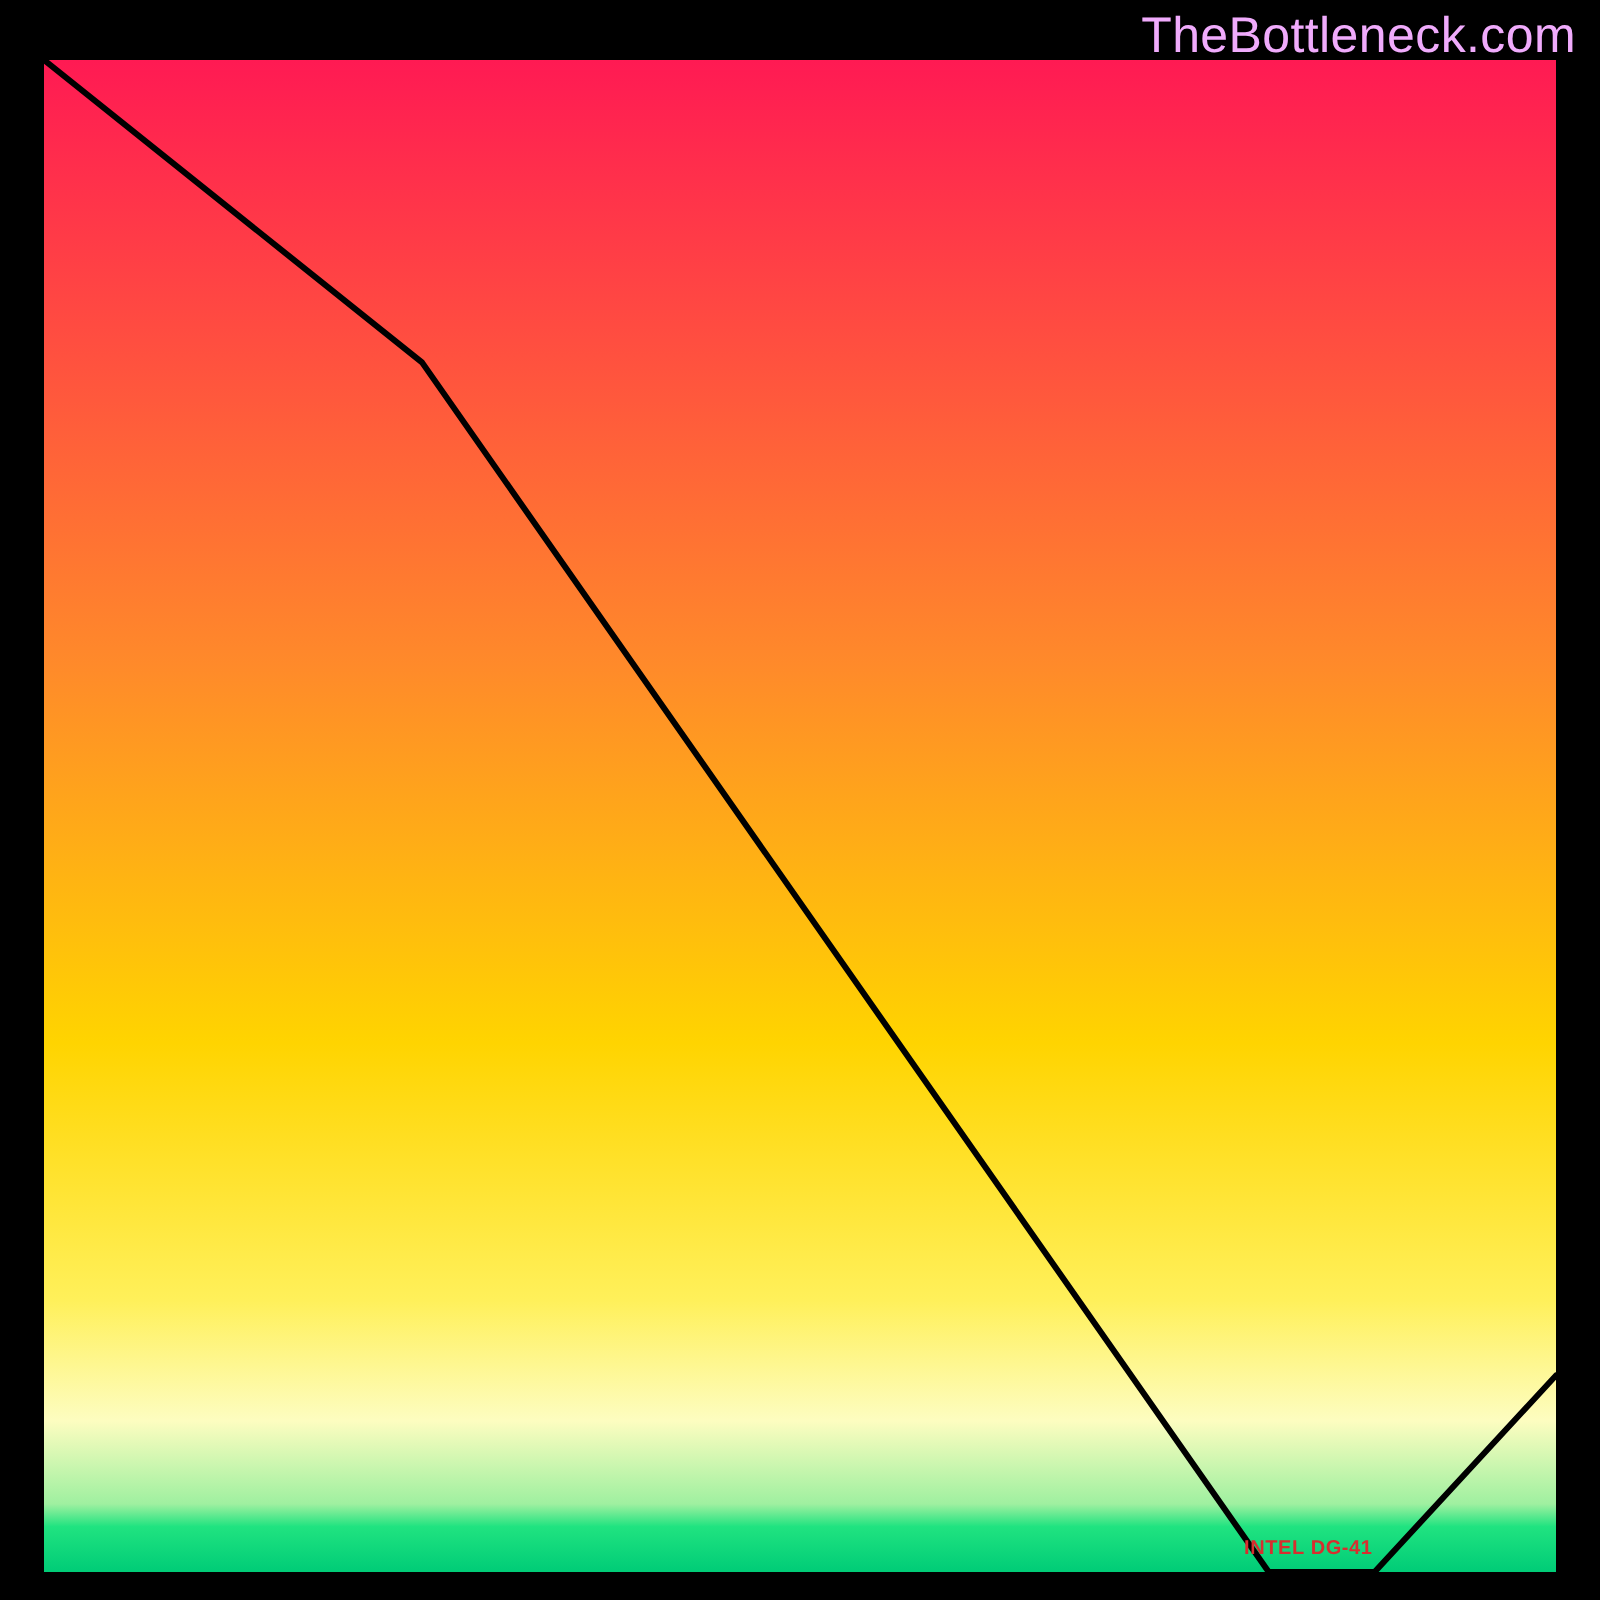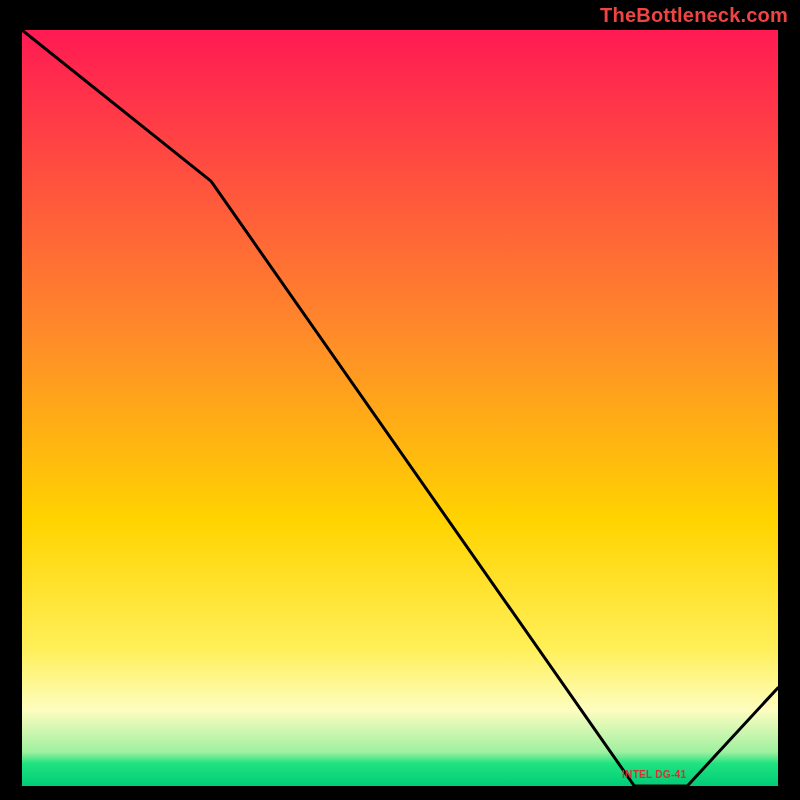--- a/index.html
+++ b/index.html
@@ -23,23 +23,23 @@
     position: absolute;
     left: 0;
     top: 0;
     width: 756px;
     height: 756px;
   }
   .watermark {
     position: absolute;
     top: 4px;
     right: 12px;
-    color: #ef4444;
-    font-size: 20px;
-    font-weight: 700;
+    color: #f0abfc;
+    font-size: 25px;
+    font-weight: 400;
     letter-spacing: 0.2px;
   }
   .red-label {
     position: absolute;
     color: #d72f2f;
     font-size: 10px;
     font-weight: 700;
     letter-spacing: 0.3px;
     white-space: nowrap;
   }

